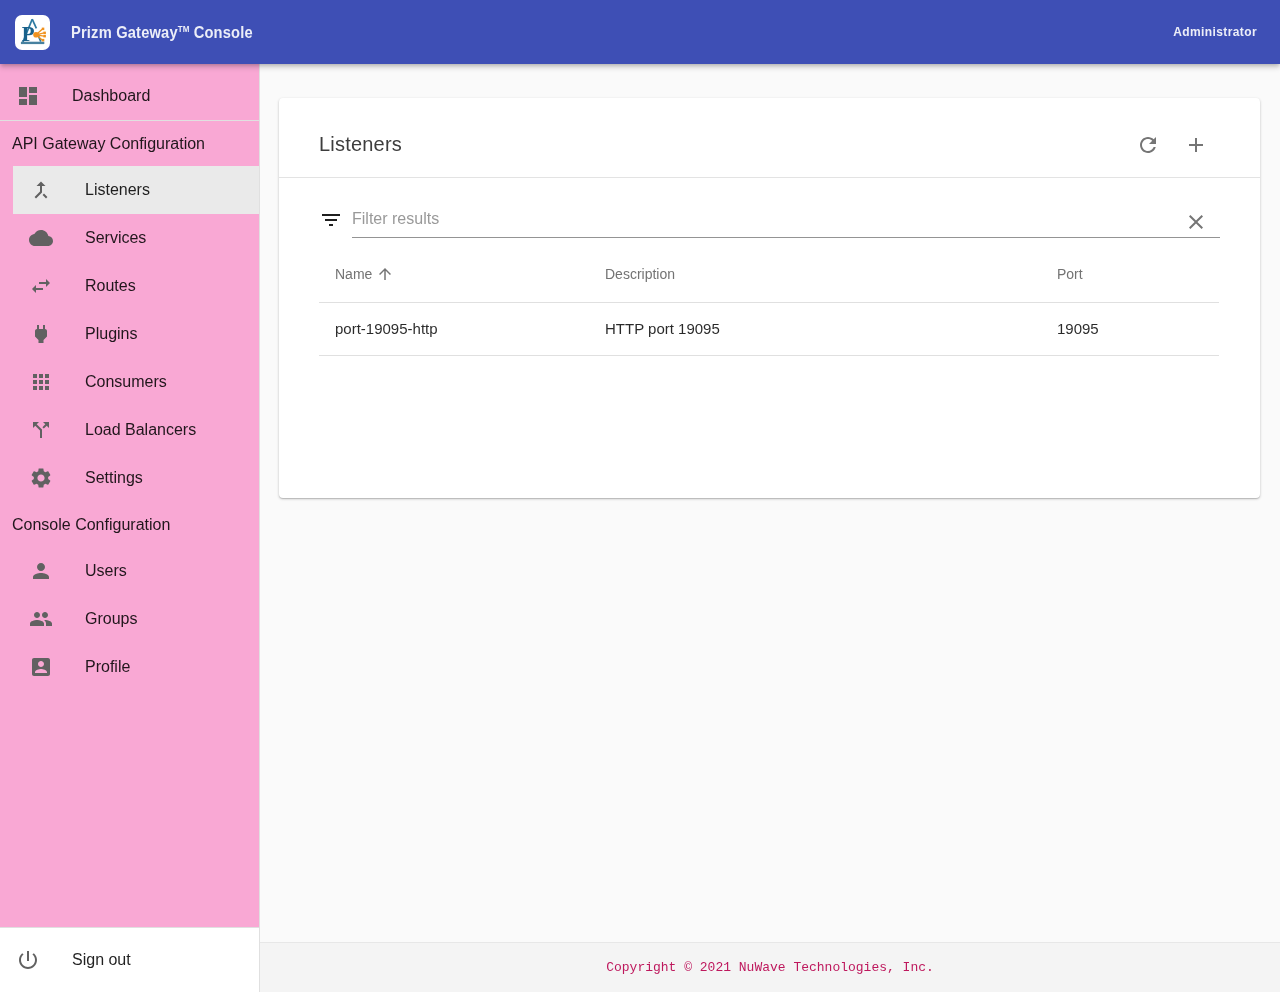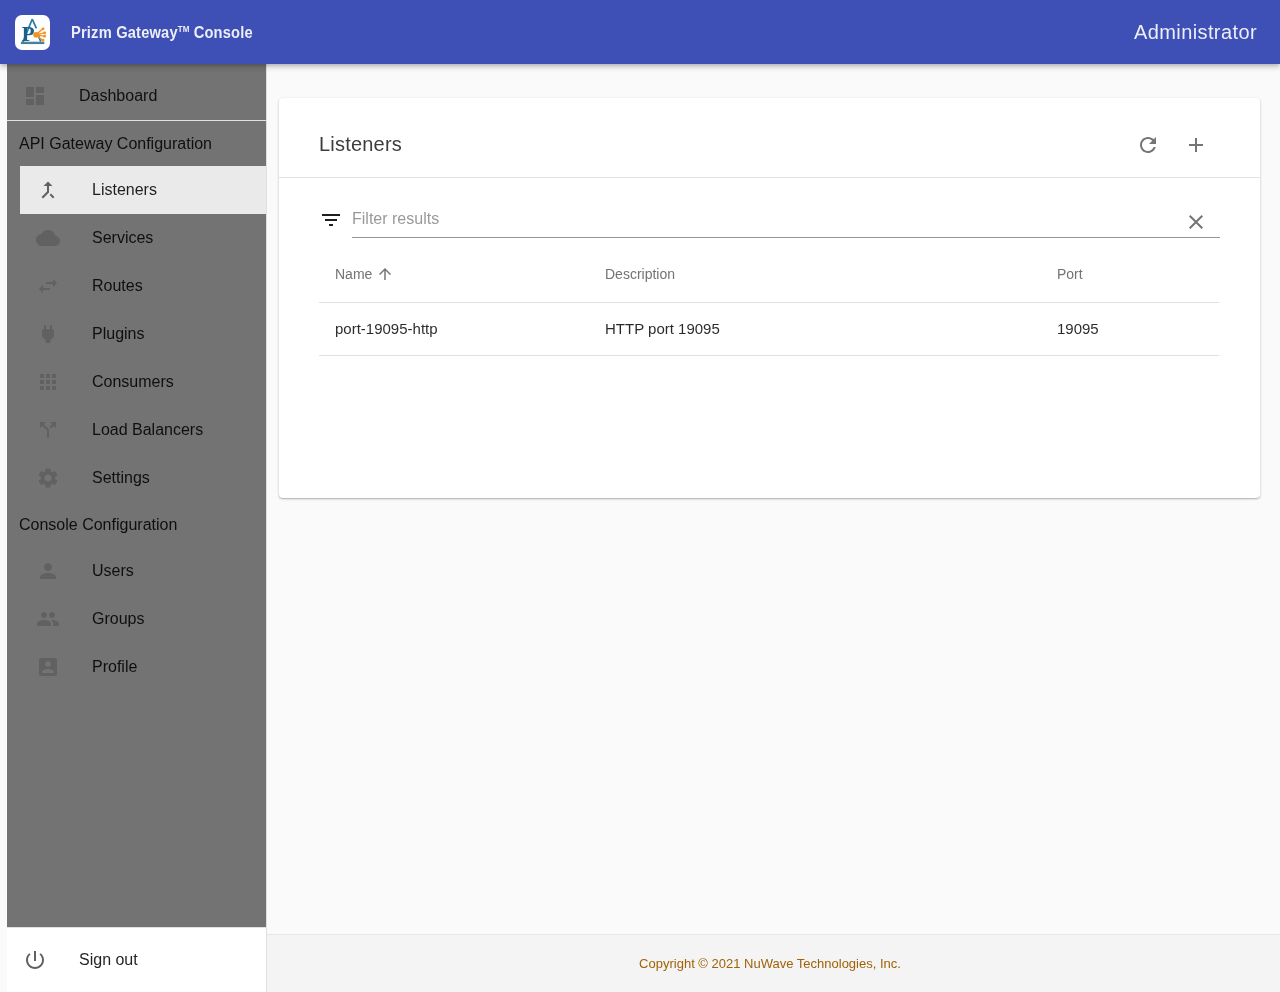--- a/index.html
+++ b/index.html
@@ -9,24 +9,24 @@
   
   .topbar { position:fixed; top:0; left:0; width:1280px; height:64px;
     background:#3e4fb5; color:#fff; display:flex; align-items:center;
     box-shadow:0 2px 4px -1px rgba(0,0,0,.2), 0 4px 5px 0 rgba(0,0,0,.14);
     z-index:30; }
   .logo { width:35px; height:35px; background:#fff; border-radius:7px;
     margin-left:15px; position:relative; }
   .apptitle { margin-left:21px; font-size:16.5px; font-weight:bold;
     letter-spacing:.2px; color:#eceef8; transform:scaleX(.89); transform-origin:0 50%; }
   .apptitle sup { font-size:9px; letter-spacing:0; }
-  .admin { margin-left:auto; margin-right:23px; font-size:20px; letter-spacing:.4px; color:#eceef8; }
-  
-  .sidebar { position:fixed; top:64px; left:7px; bottom:0; width:260px;
-    background:#737373; border-right:1px solid #e0e0e0; z-index:20; }
+  .admin { margin-left:auto; margin-right:23px; font-size:12px; letter-spacing:.4px; color:#eceef8;font-weight:bold; }
+  
+  .sidebar { position:fixed; top:64px; left:0; bottom:0; width:260px;
+    background:#f9a8d4; border-right:1px solid #e0e0e0; z-index:20; }
   .nav { padding-top:8px; }
   .item { height:48px; display:flex; align-items:center; font-size:16px;
     color:rgba(0,0,0,.87); }
   .item .ic { width:24px; height:24px; margin-left:16px; flex:none; }
   .item .lbl { margin-left:32px; }
   .item.indent .ic { margin-left:29px; }
   .item.sel { background:linear-gradient(90deg, rgba(0,0,0,0) 13px, #eaeaea 13px); }
   .navdiv { border:none; border-top:1px solid #e0e0e0; height:0; }
   .subhead { height:45px; display:flex; align-items:center; padding-left:12px;
     font-size:16px; color:rgba(0,0,0,.87); }
@@ -58,23 +58,23 @@
   .thname { display:flex; align-items:center; }
   .thname svg { margin-left:4px; }
   .pager { height:56px; display:flex; align-items:center; justify-content:flex-end;
     padding-right:42px; font-size:14px; color:rgba(0,0,0,.84); }
   .rpp { margin-right:17px; }
   .rppval { display:flex; align-items:center; margin-right:32px; }
   .rppval span { margin-right:2px; }
   .range { margin-right:19px; }
   .pbtn { width:48px; display:flex; justify-content:center; }
   
-  .footer { position:absolute; left:260px; right:0; bottom:0; height:58px;
+  .footer { position:absolute; left:260px; right:0; bottom:0; height:50px;
     background:#f4f4f4; border-top:1px solid #e7e7e7; display:flex;
-    align-items:center; justify-content:center; font-size:13px; color:#a16207; }
+    align-items:center; justify-content:center; font-size:13px; color:#be185d;font-family:Liberation Mono, monospace; }
 </style>
 </head>
 <body>
 
 <div class="topbar">
   <div class="logo">
     <svg width="35" height="35" viewBox="0 0 35 35">
       <path d="M17.2 4.2 L7.8 27.4" stroke="#2d7aa1" stroke-width="1.7" fill="none"></path>
       <path d="M17.2 4.2 L21.4 13.4" stroke="#2d7aa1" stroke-width="1.7" fill="none"></path>
       <path d="M23.3 20.6 L25.8 26.6" stroke="#2d7aa1" stroke-width="1.7" fill="none"></path>

